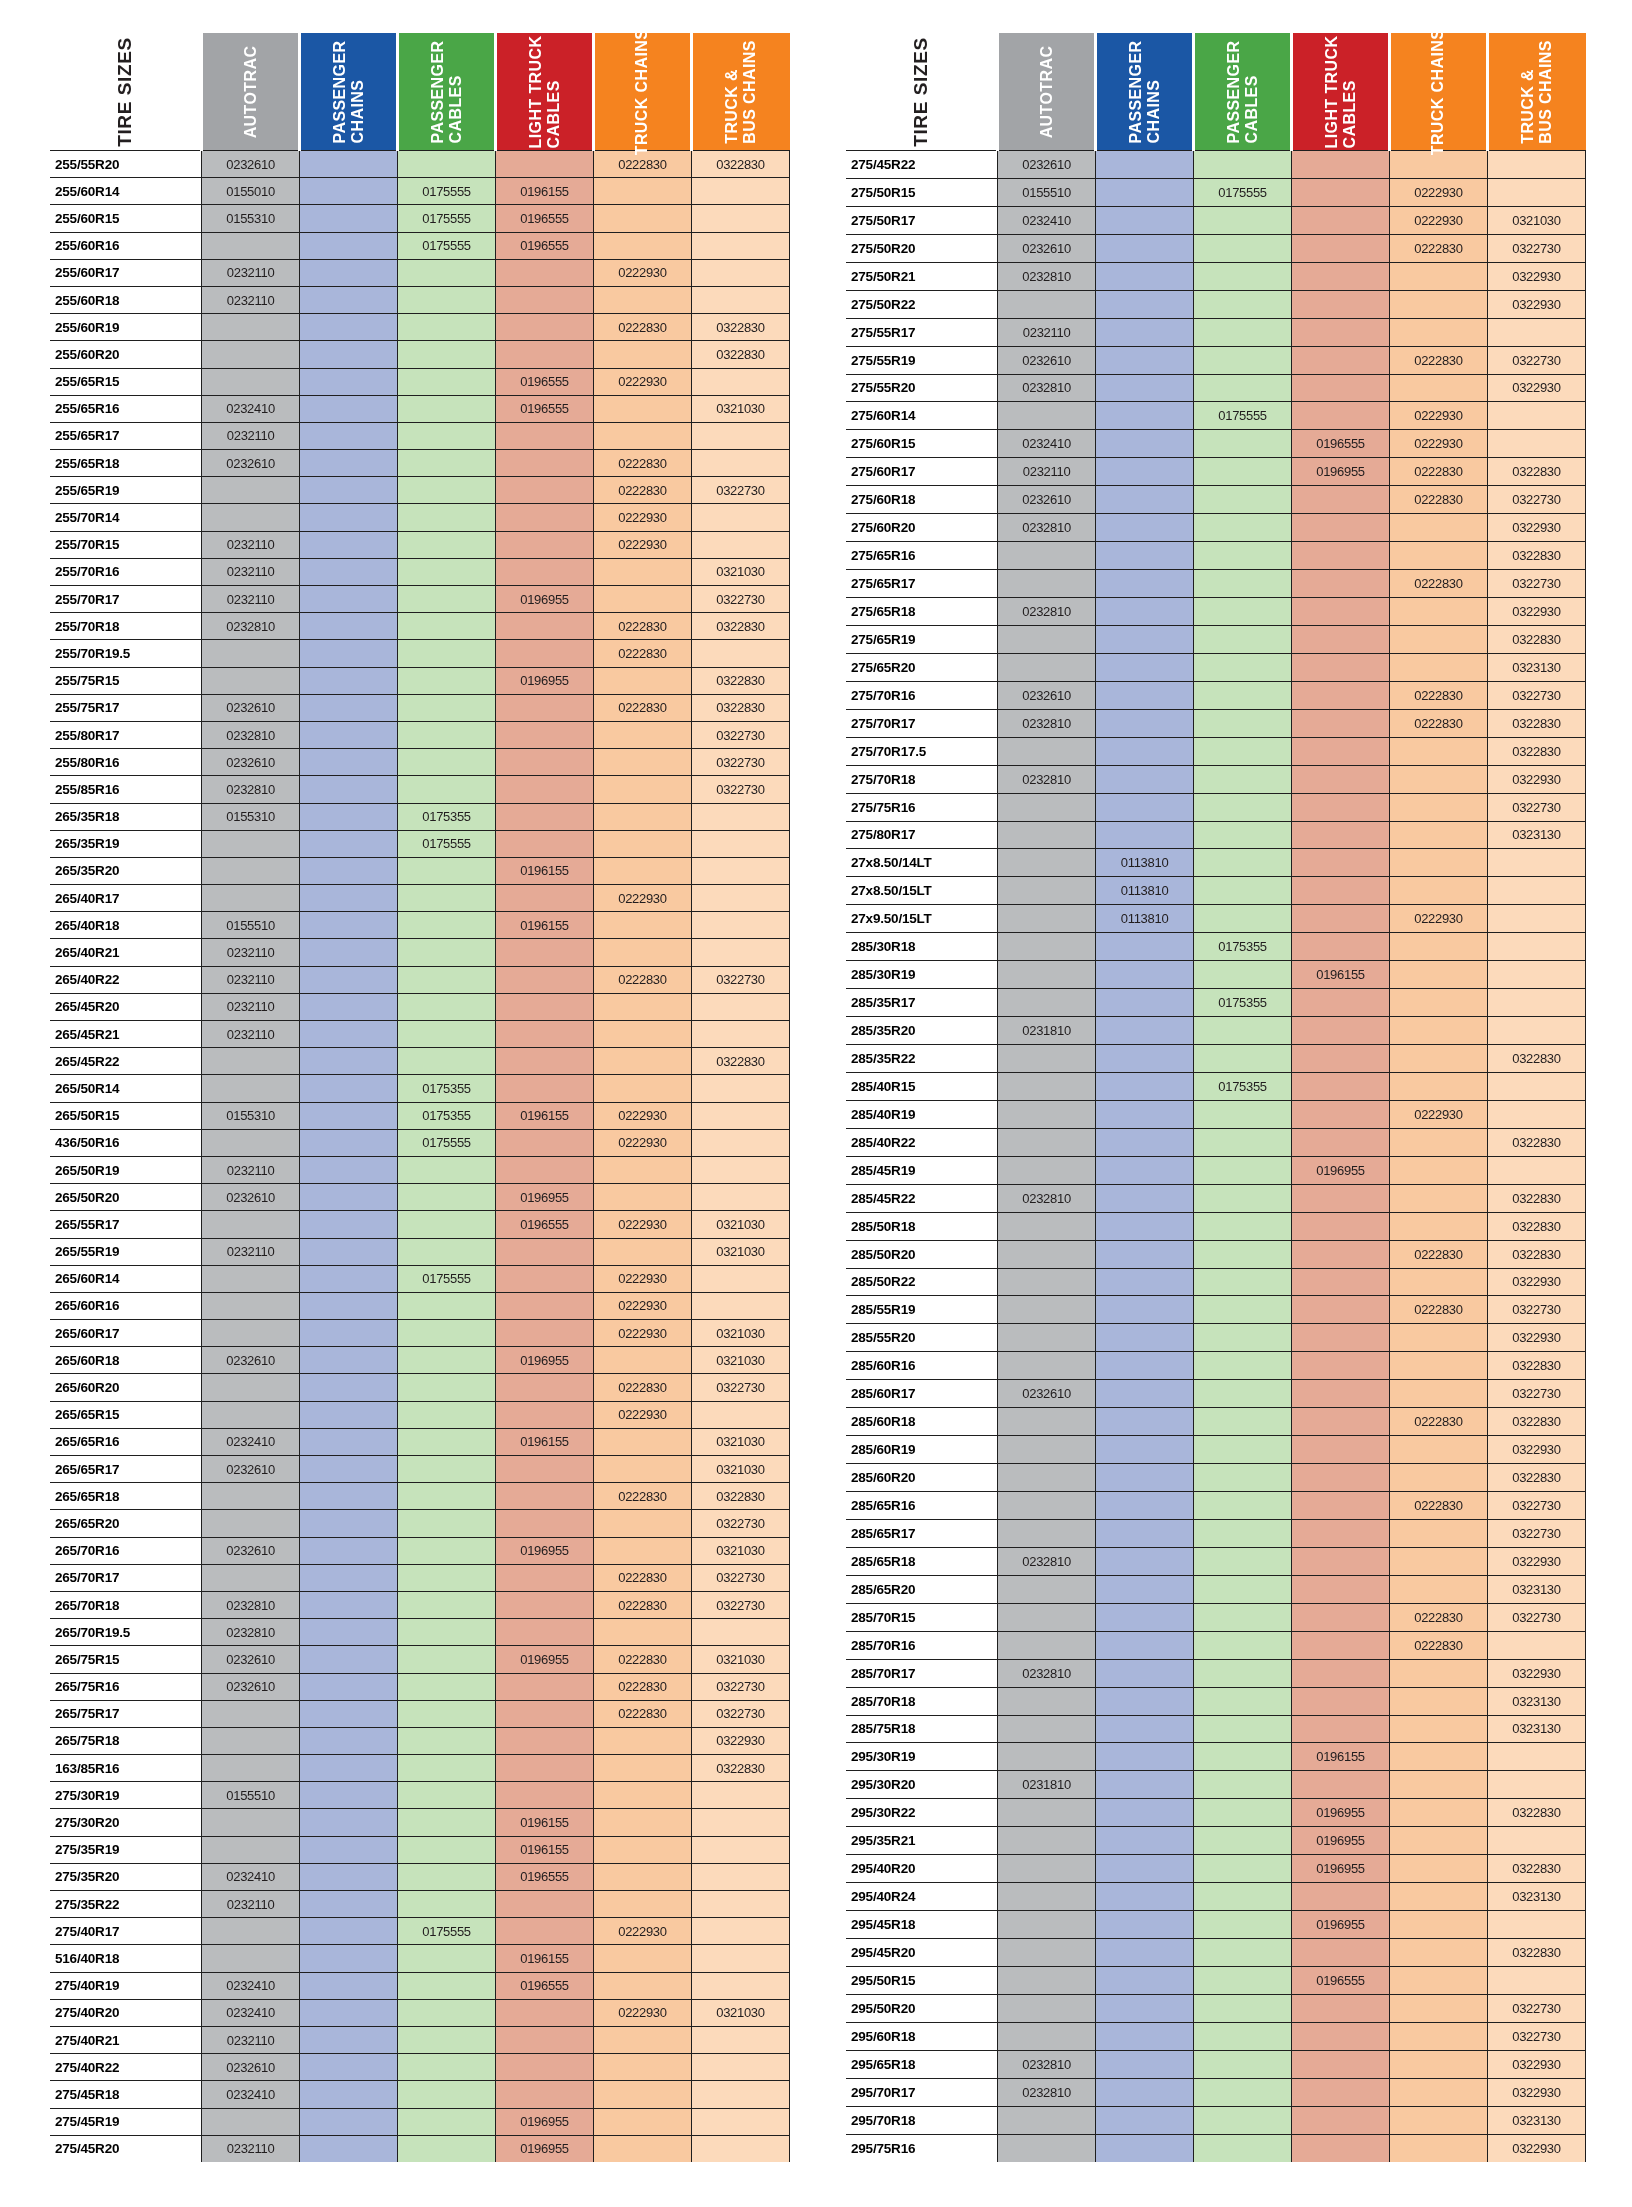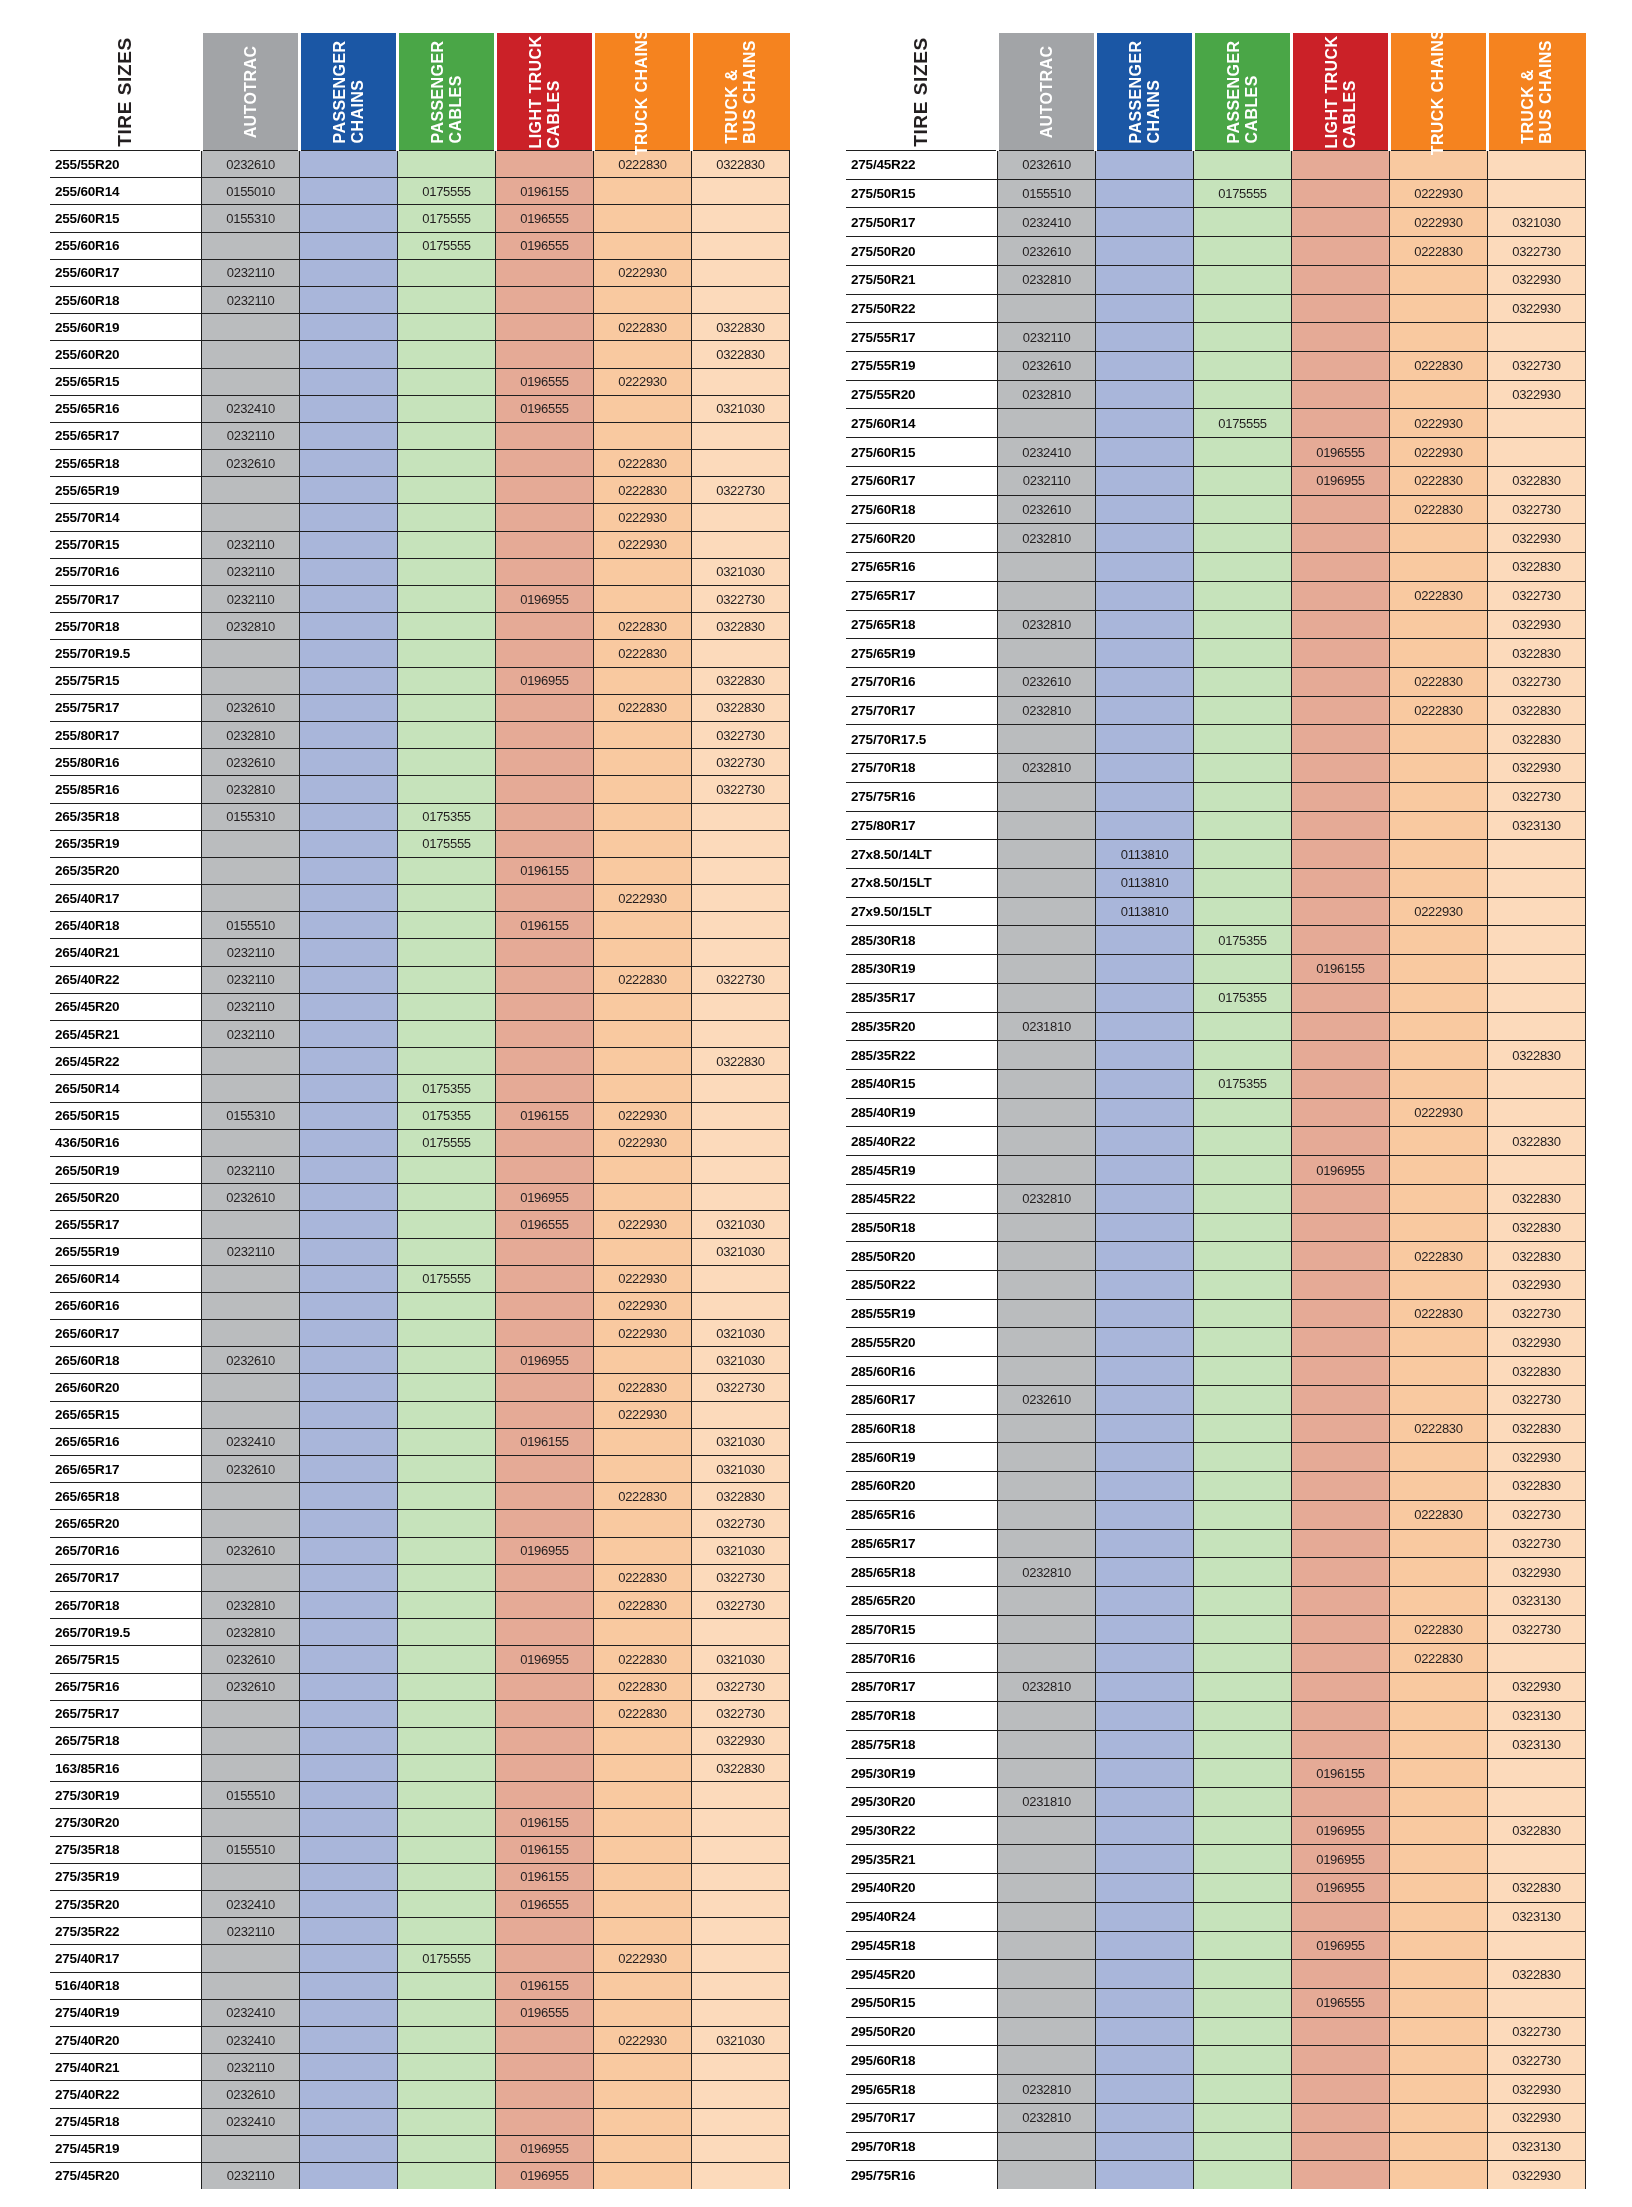--- a/index.html
+++ b/index.html
@@ -627,29 +627,20 @@
           <tr>
             <td class="tire">275/30R20</td>
             <td class="datacell" style="background: rgb(186, 188, 190);"></td>
             <td class="datacell" style="background: rgb(169, 182, 218);"></td>
             <td class="datacell" style="background: rgb(198, 227, 187);"></td>
             <td class="datacell" style="background: rgb(229, 170, 150);">0196155</td>
             <td class="datacell" style="background: rgb(249, 201, 160);"></td>
             <td class="datacell" style="background: rgb(252, 218, 187);"></td>
           </tr>
           <tr>
-            <td class="tire">275/35R18</td>
-            <td class="datacell" style="background: rgb(186, 188, 190);">0155510</td>
-            <td class="datacell" style="background: rgb(169, 182, 218);"></td>
-            <td class="datacell" style="background: rgb(198, 227, 187);"></td>
-            <td class="datacell" style="background: rgb(229, 170, 150);">0196155</td>
-            <td class="datacell" style="background: rgb(249, 201, 160);"></td>
-            <td class="datacell" style="background: rgb(252, 218, 187);"></td>
-          </tr>
-          <tr>
             <td class="tire">275/35R19</td>
             <td class="datacell" style="background: rgb(186, 188, 190);"></td>
             <td class="datacell" style="background: rgb(169, 182, 218);"></td>
             <td class="datacell" style="background: rgb(198, 227, 187);"></td>
             <td class="datacell" style="background: rgb(229, 170, 150);">0196155</td>
             <td class="datacell" style="background: rgb(249, 201, 160);"></td>
             <td class="datacell" style="background: rgb(252, 218, 187);"></td>
           </tr>
           <tr>
             <td class="tire">275/35R20</td>
@@ -944,20 +935,29 @@
           <tr>
             <td class="tire">275/65R19</td>
             <td class="datacell" style="background: rgb(186, 188, 190);"></td>
             <td class="datacell" style="background: rgb(169, 182, 218);"></td>
             <td class="datacell" style="background: rgb(198, 227, 187);"></td>
             <td class="datacell" style="background: rgb(229, 170, 150);"></td>
             <td class="datacell" style="background: rgb(249, 201, 160);"></td>
             <td class="datacell" style="background: rgb(252, 218, 187);">0322830</td>
           </tr>
           <tr>
+            <td class="tire">275/65R20</td>
+            <td class="datacell" style="background: rgb(186, 188, 190);"></td>
+            <td class="datacell" style="background: rgb(169, 182, 218);"></td>
+            <td class="datacell" style="background: rgb(198, 227, 187);"></td>
+            <td class="datacell" style="background: rgb(229, 170, 150);"></td>
+            <td class="datacell" style="background: rgb(249, 201, 160);"></td>
+            <td class="datacell" style="background: rgb(252, 218, 187);">0323130</td>
+          </tr>
+          <tr>
             <td class="tire">275/70R16</td>
             <td class="datacell" style="background: rgb(186, 188, 190);">0232610</td>
             <td class="datacell" style="background: rgb(169, 182, 218);"></td>
             <td class="datacell" style="background: rgb(198, 227, 187);"></td>
             <td class="datacell" style="background: rgb(229, 170, 150);"></td>
             <td class="datacell" style="background: rgb(249, 201, 160);">0222830</td>
             <td class="datacell" style="background: rgb(252, 218, 187);">0322730</td>
           </tr>
           <tr>
             <td class="tire">275/70R17</td>

